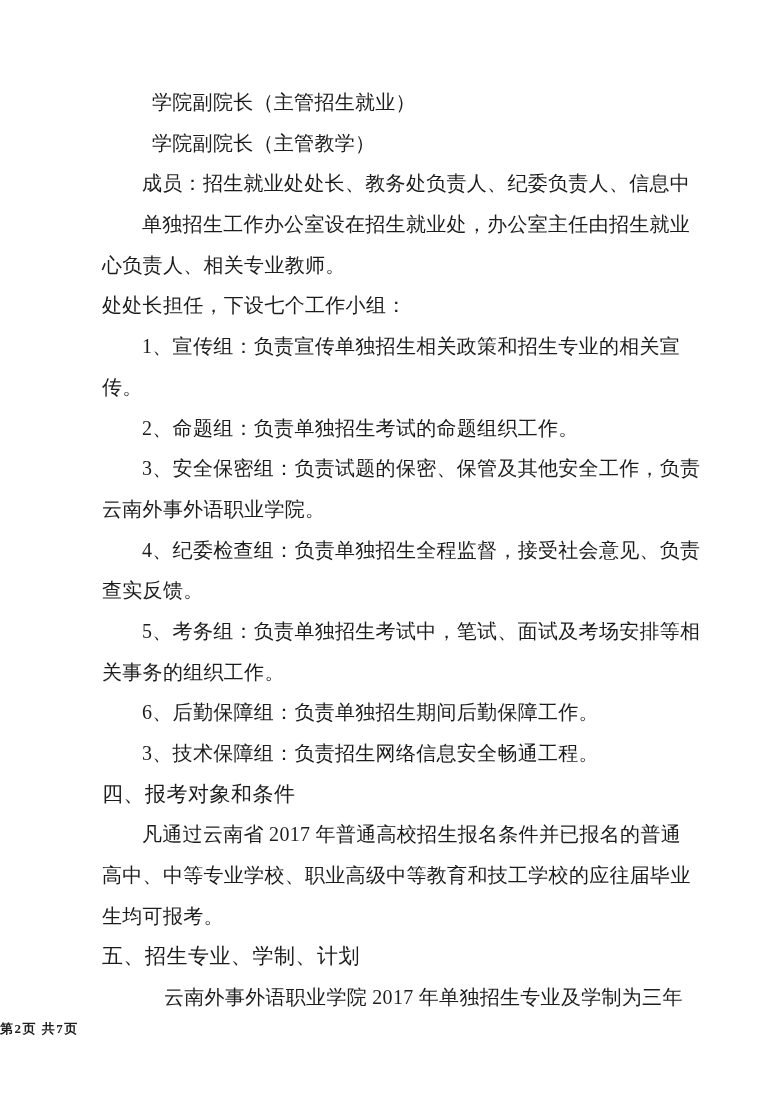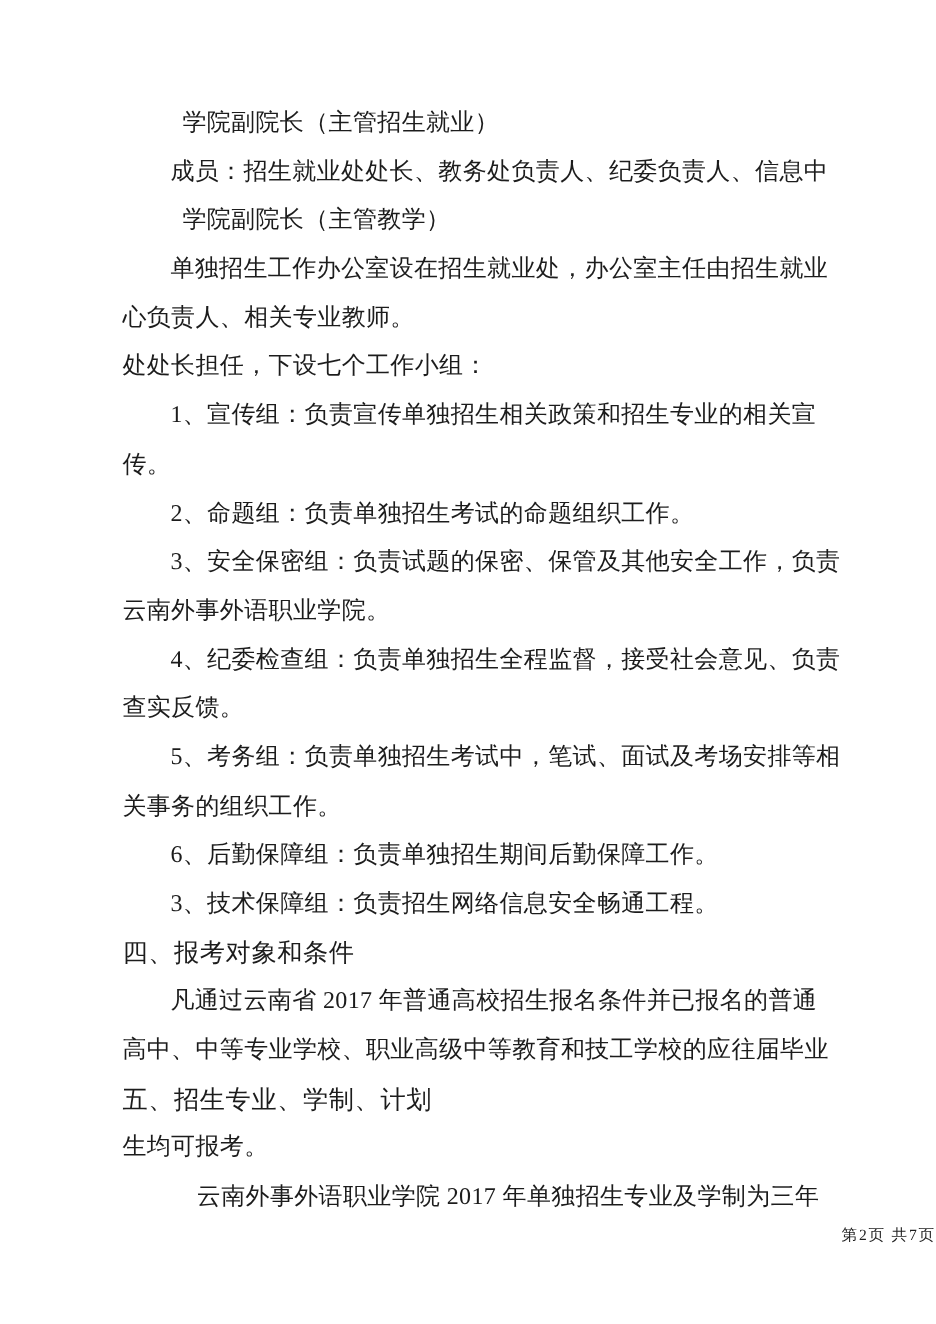--- a/index.html
+++ b/index.html
@@ -32,50 +32,51 @@
   .heading {
     font-weight: normal;
     font-size: 21px;
     letter-spacing: 0.5px;
   }
   .footer {
     position: absolute;
     left: 0;
     top: 1020px;
     width: 780px;
-    text-align: right;
+    text-align: left;
     font-size: 13px;
     letter-spacing: 1.5px;
     color: #1c1c1c;
+    font-weight: bold;
   }
 </style>
 </head>
 <body>
 
 <div class="page">
 
   <div class="line indsub">学院副院长（主管招生就业）</div>
+  <div class="line indsub">学院副院长（主管教学）</div>
   <div class="line ind2">成员：招生就业处处长、教务处负责人、纪委负责人、信息中</div>
-  <div class="line indsub">学院副院长（主管教学）</div>
   <div class="line ind2">单独招生工作办公室设在招生就业处，办公室主任由招生就业</div>
   <div class="line ind0">心负责人、相关专业教师。</div>
   <div class="line ind0">处处长担任，下设七个工作小组：</div>
   <div class="line ind2">1、宣传组：负责宣传单独招生相关政策和招生专业的相关宣</div>
   <div class="line ind0">传。</div>
   <div class="line ind2">2、命题组：负责单独招生考试的命题组织工作。</div>
   <div class="line ind2">3、安全保密组：负责试题的保密、保管及其他安全工作，负责</div>
   <div class="line ind0">云南外事外语职业学院。</div>
   <div class="line ind2">4、纪委检查组：负责单独招生全程监督，接受社会意见、负责</div>
   <div class="line ind0">查实反馈。</div>
   <div class="line ind2">5、考务组：负责单独招生考试中，笔试、面试及考场安排等相</div>
   <div class="line ind0">关事务的组织工作。</div>
   <div class="line ind2">6、后勤保障组：负责单独招生期间后勤保障工作。</div>
   <div class="line ind2">3、技术保障组：负责招生网络信息安全畅通工程。</div>
   <div class="line ind0 heading">四、报考对象和条件</div>
   <div class="line ind2">凡通过云南省 2017 年普通高校招生报名条件并已报名的普通</div>
   <div class="line ind0">高中、中等专业学校、职业高级中等教育和技工学校的应往届毕业</div>
+  <div class="line ind0">生均可报考。</div>
   <div class="line ind0 heading">五、招生专业、学制、计划</div>
-  <div class="line ind0">生均可报考。</div>
   <div class="line ind3">云南外事外语职业学院 2017 年单独招生专业及学制为三年</div>
 
   <div class="footer">第2页  共7页</div>
 
 </div>
 
 </body></html>

